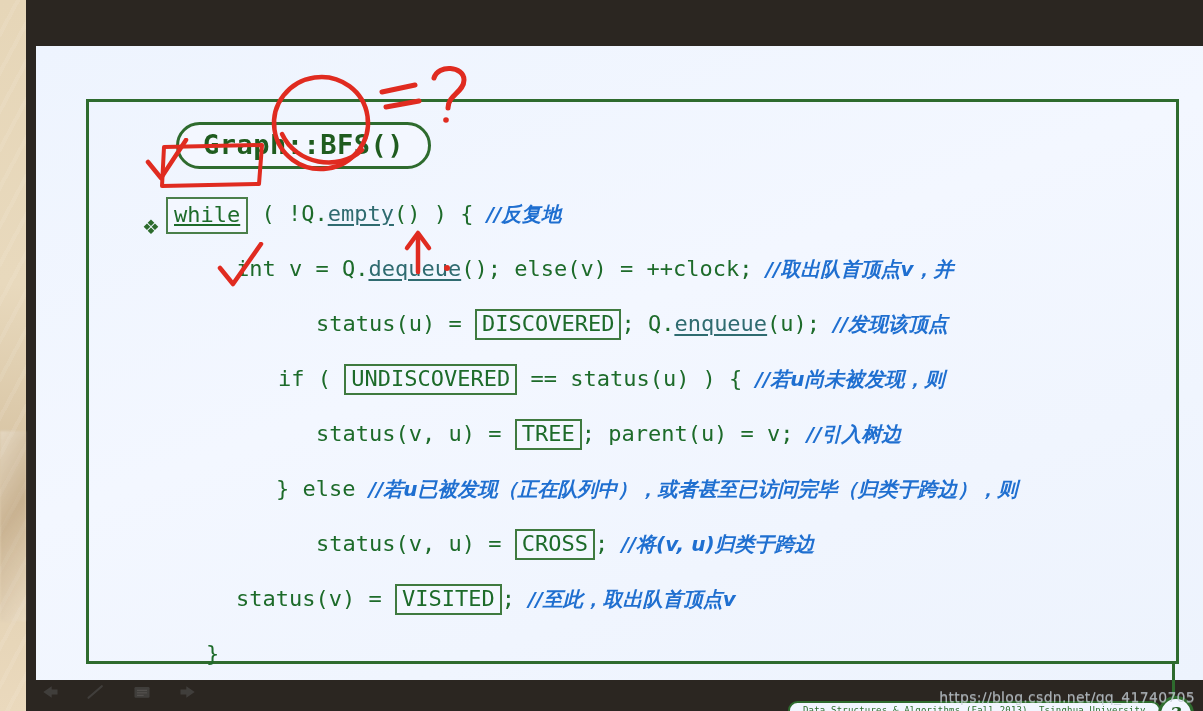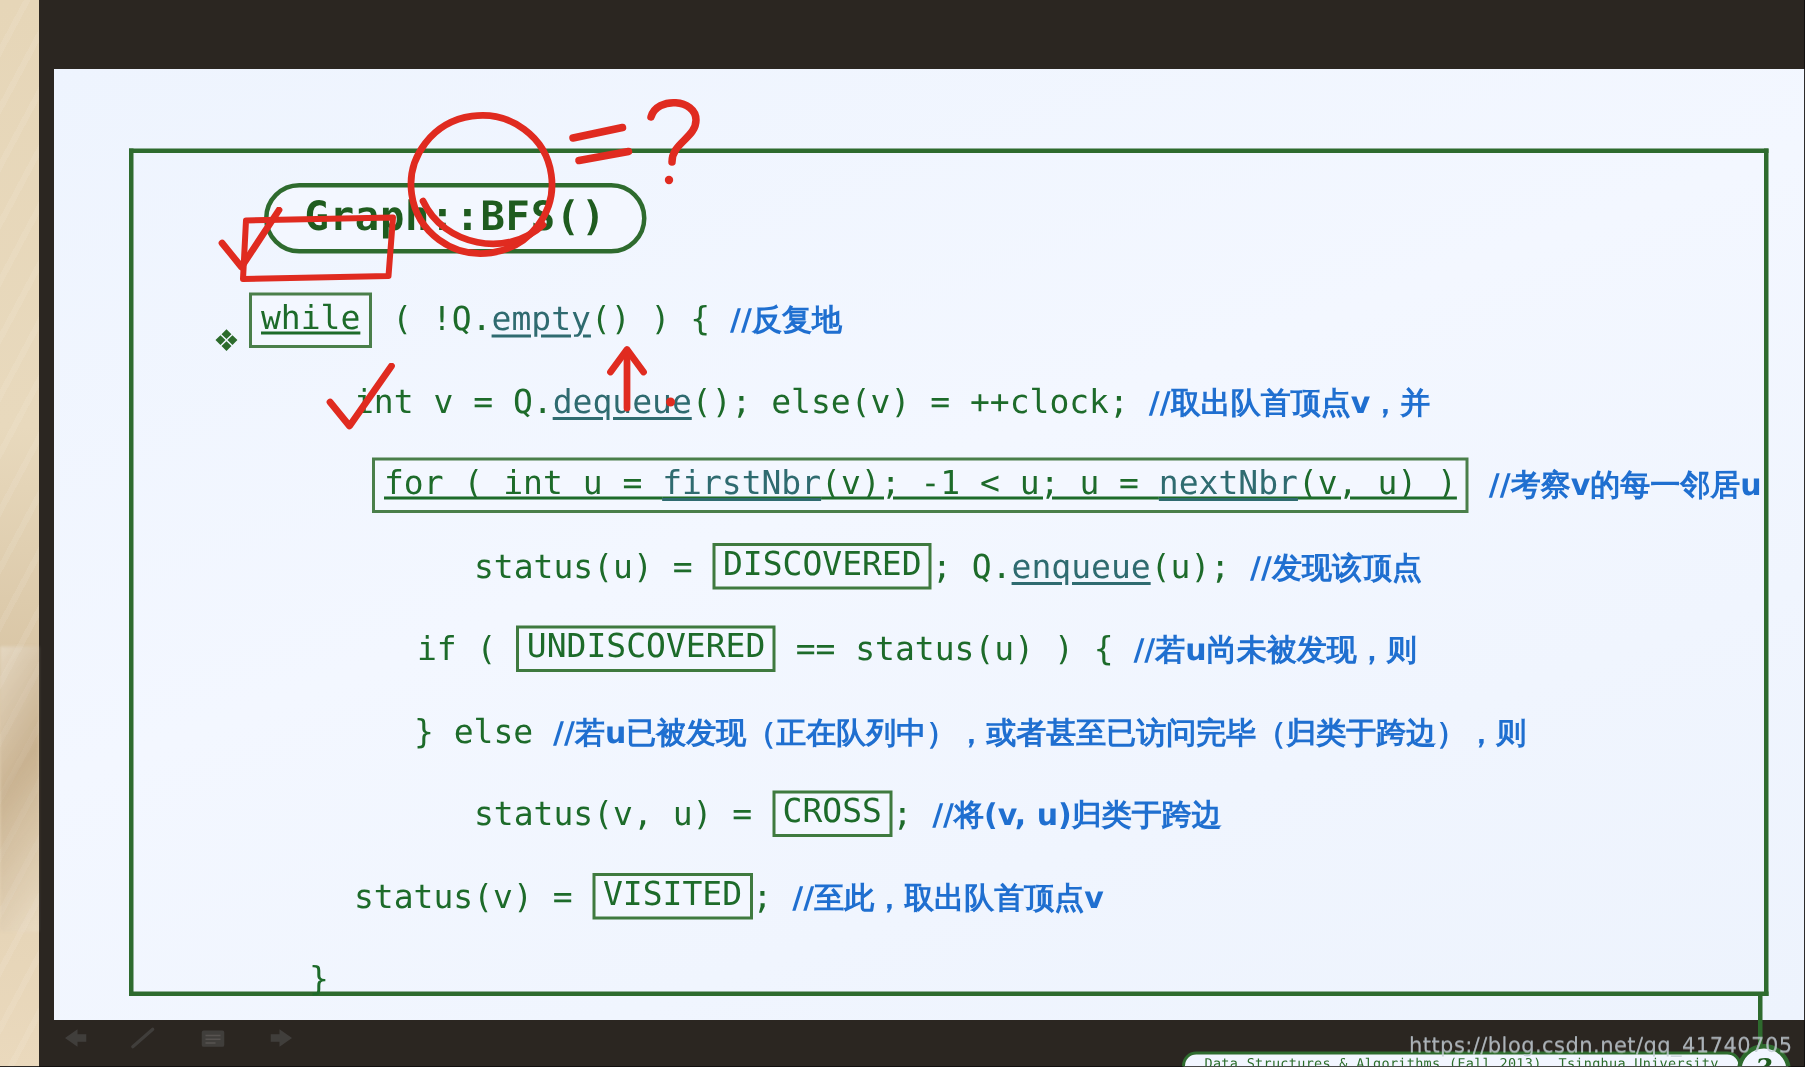--- a/index.html
+++ b/index.html
@@ -102,20 +102,21 @@
     font-size: 22px;
     line-height: 55px;
     white-space: nowrap;
   }
   .line { height: 55px; position: relative; }
   .cmt {
     color: #1f6fd0;
     font-family: "DejaVu Sans", sans-serif;
     font-weight: bold;
     font-size: 20px;
+    font-style: italic;
   }
   .ul {
     color: #2f6b70;
     text-decoration: underline;
     text-underline-offset: 3px;
   }
   .boxed {
     display: inline-block;
     border: 2px solid #3f7a3f;
     padding: 0px 5px 1px 5px;
@@ -244,35 +245,35 @@
         <span class="boxed-lg">while</span>
         <span>( !Q.</span><span class="ul">empty</span><span>() ) {</span>
         <span class="cmt">//反复地</span>
       </div>
 
       <div class="line i1">
         <span>int v = Q.</span><span class="ul">dequeue</span><span>(); else(v) = ++clock;</span>
         <span class="cmt">//取出队首顶点v，并</span>
       </div>
 
-      <div class="line i2">
-        <span class="boxed-lg"><span>for ( int u = </span><span class="ul">firstNbr</span><span>(v); -1 &lt; u; u = </span><span class="ul">nextNbr</span><span>(v, u) )</span></span>
-        <span class="cmt">//考察v的每一邻居u</span>
-      </div>
 
       <div class="line i4">
         <span>status(u) = </span><span class="boxed">DISCOVERED</span><span>; Q.</span><span class="ul">enqueue</span><span>(u);</span>
         <span class="cmt">//发现该顶点</span>
       </div>
 
       <div class="line i3">
         <span>if ( </span><span class="boxed">UNDISCOVERED</span><span> == status(u) ) {</span>
         <span class="cmt">//若u尚未被发现，则</span>
       </div>
 
+      <div class="line i4">
+        <span>status(v, u) = </span><span class="boxed">TREE</span><span>; parent(u) = v;</span>
+        <span class="cmt">//引入树边</span>
+      </div>
 
       <div class="line i5">
         <span>} else</span>
         <span class="cmt">//若u已被发现（正在队列中），或者甚至已访问完毕（归类于跨边），则</span>
       </div>
 
       <div class="line i4">
         <span>status(v, u) = </span><span class="boxed">CROSS</span><span>;</span>
         <span class="cmt">//将(v, u)归类于跨边</span>
       </div>

